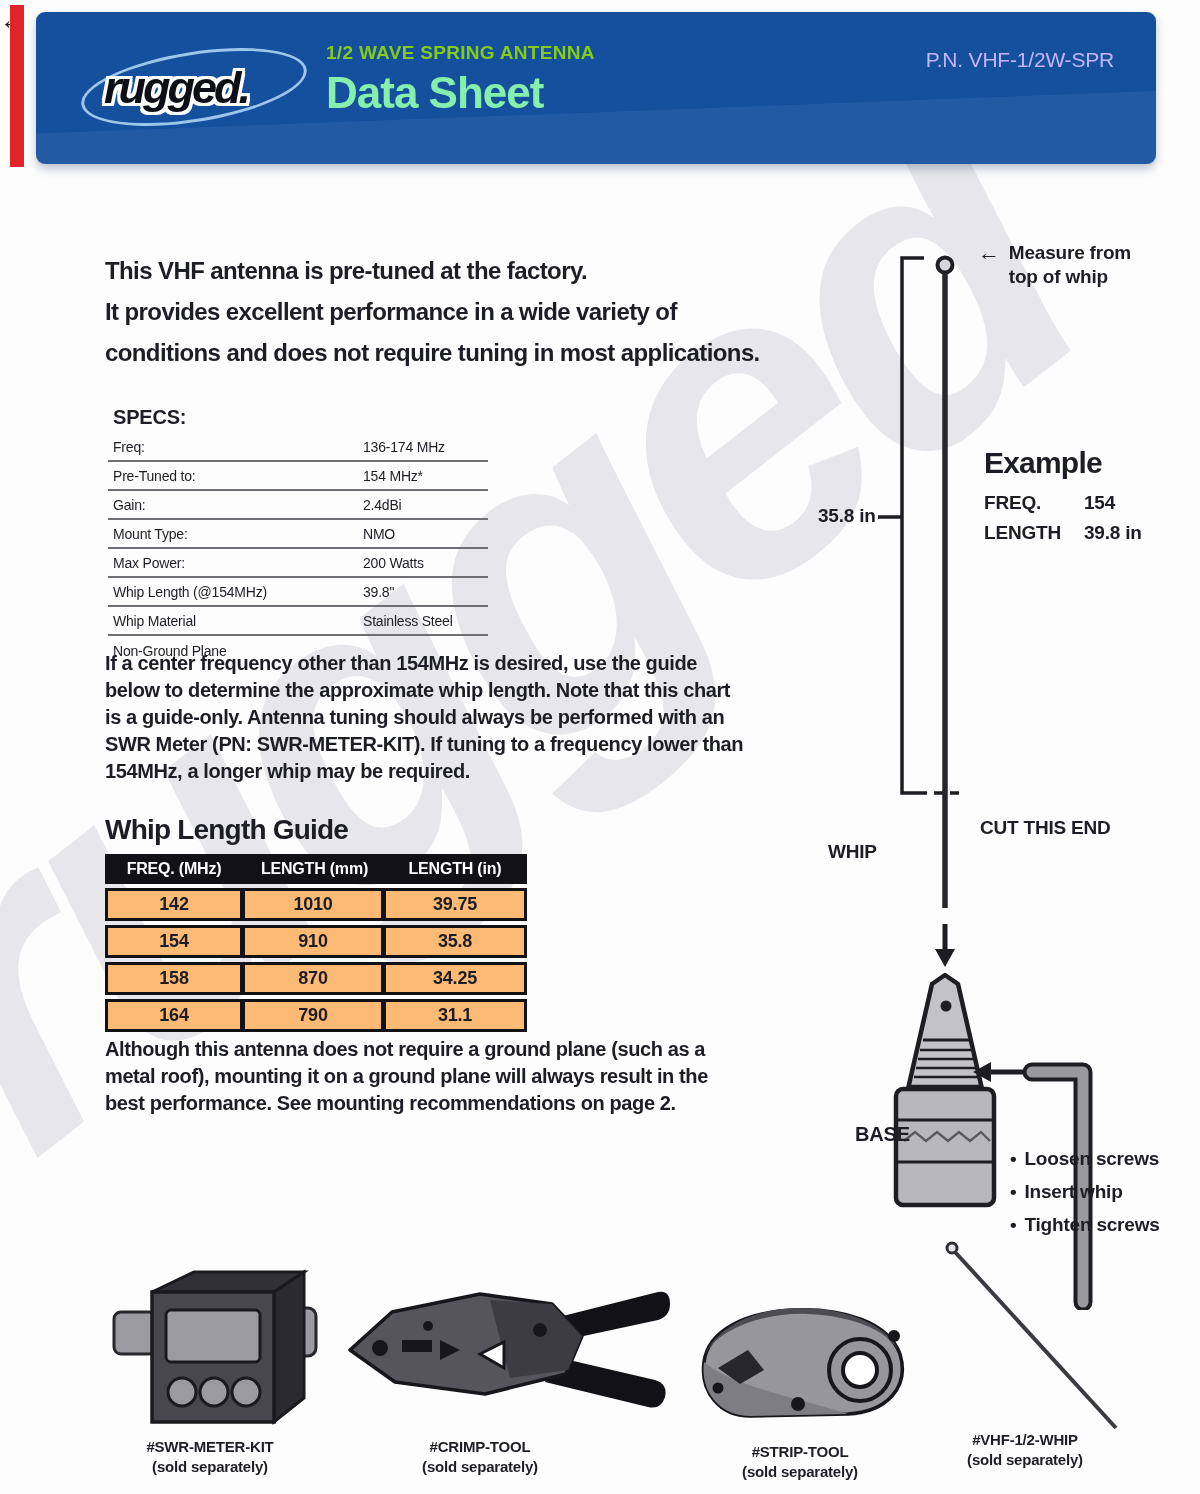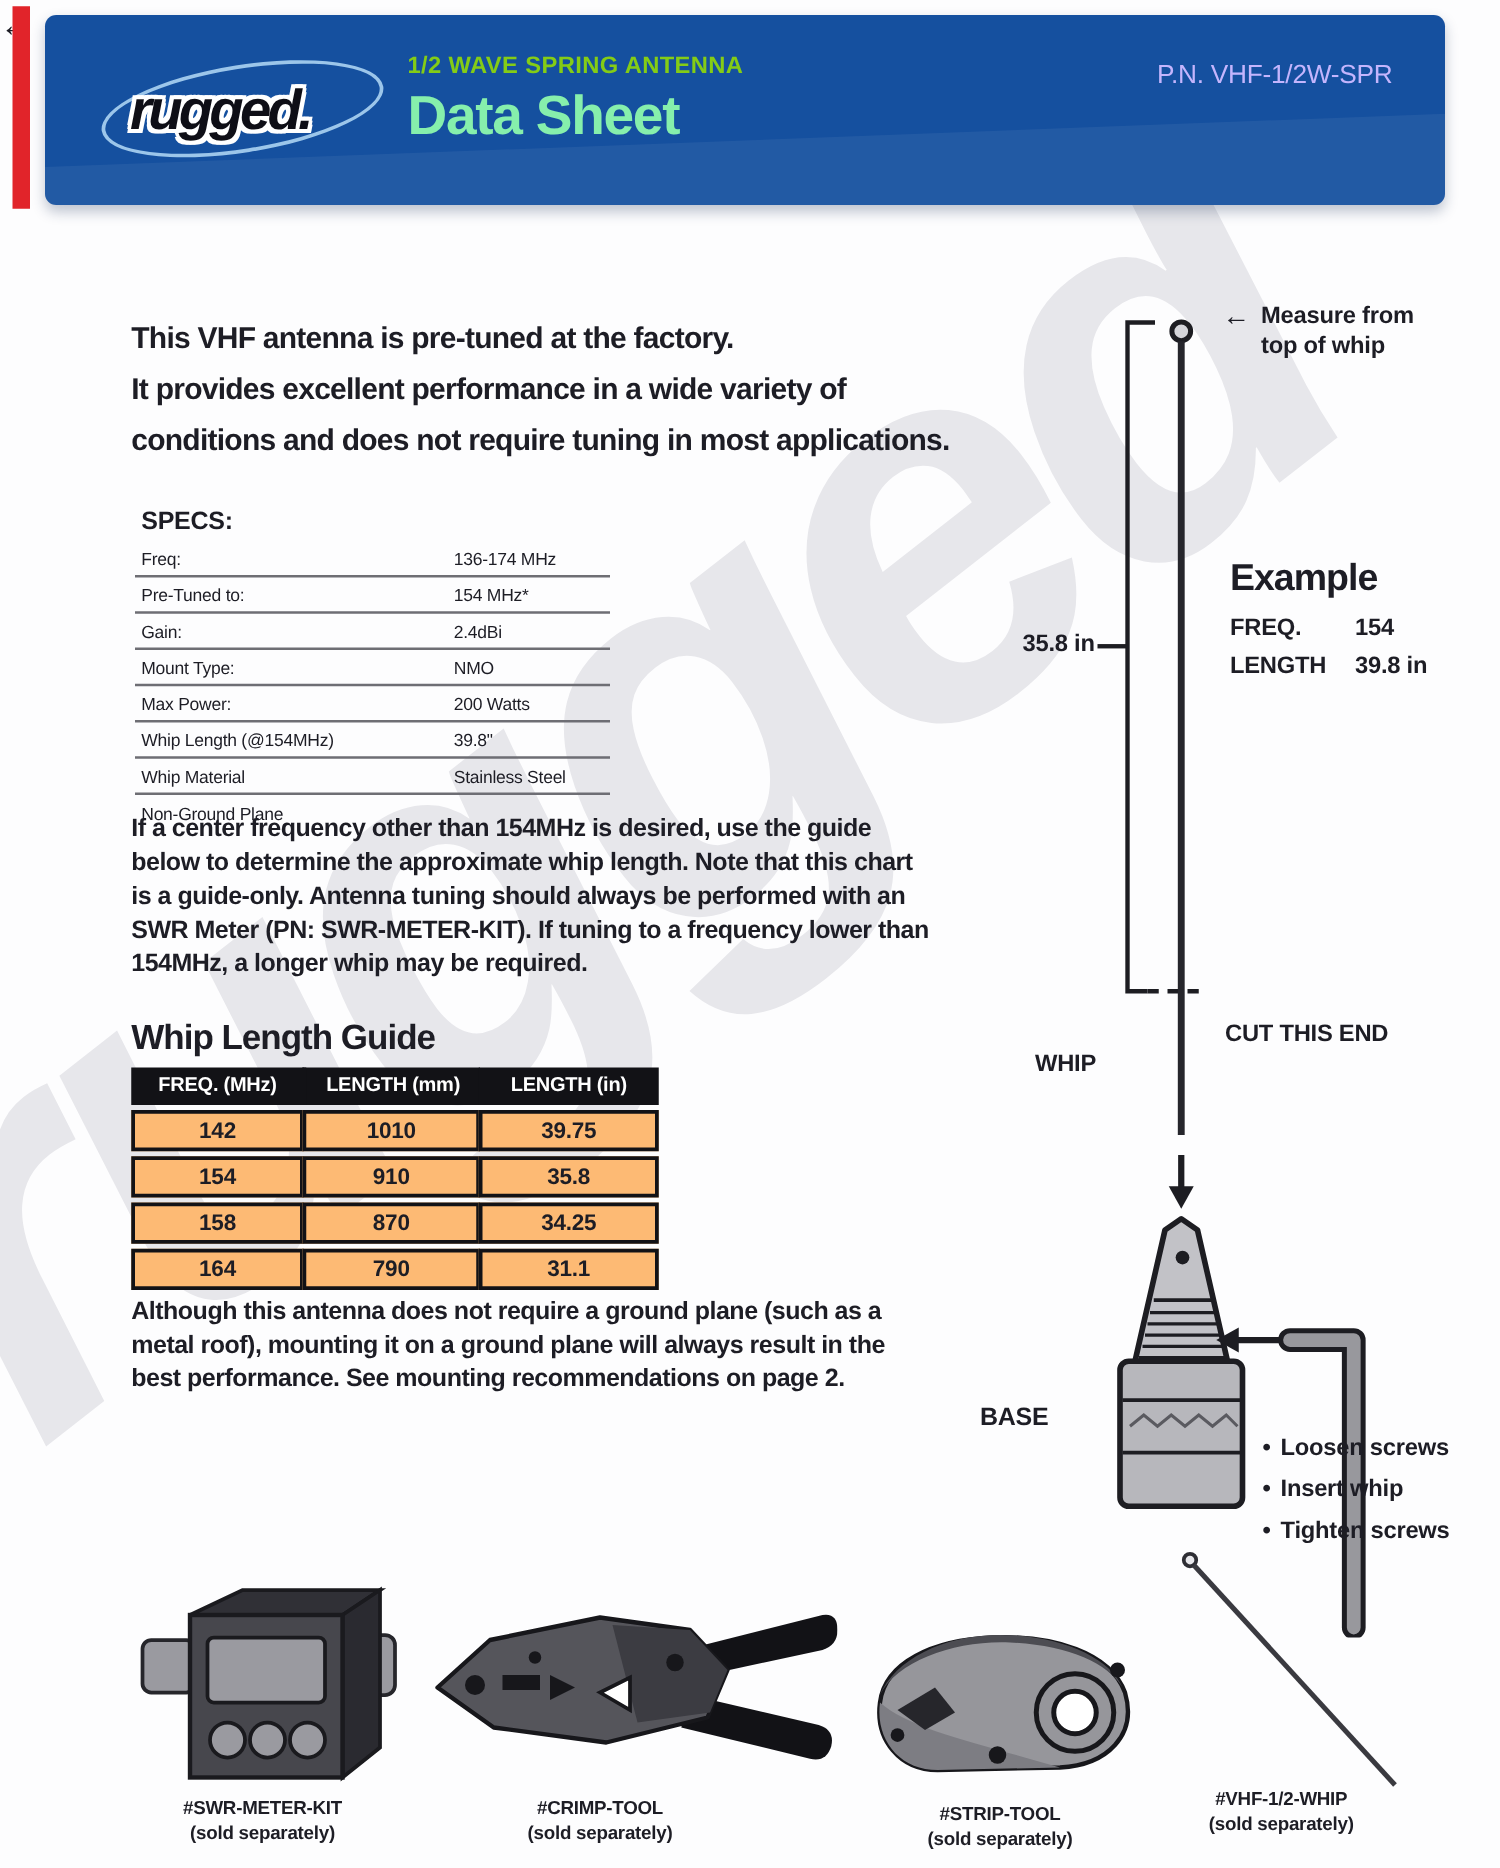--- a/index.html
+++ b/index.html
@@ -90,21 +90,21 @@
   #len-callout { left:818px; top:505px; font-size:19px; font-weight:bold; }
   #example { left:984px; top:446px; }
   #example .ex-title { font-size:30px; font-weight:bold; letter-spacing:-0.8px; margin-bottom:8px; }
   #example .ex-row { display:flex; font-size:19px; font-weight:bold; line-height:30px; }
   #example .ex-row .ex-k { width:100px; }
   #cut-icons { left:960px; top:764px; display:flex; align-items:center; gap:16px; }
   #cut-icons .arrow { font-size:26px; font-weight:bold; }
   #cut-icons .scissors { font-size:34px; transform:scaleX(-1); display:inline-block; }
   #cut-label { left:980px; top:816px; }
   #whip-label { left:828px; top:840px; }
-  #base-label { left:784px; top:1122px; font-size:20px; }
+  #base-label { left:855px; top:1122px; font-size:20px; }
   #steps { left:1010px; top:1142px; }
   #steps .step { display:flex; gap:8px; font-size:19px; font-weight:bold; line-height:33px; }
 </style>
 </head>
 <body>
 
 <div id="watermark">rugged</div>
 
 <div class="layer">
 

